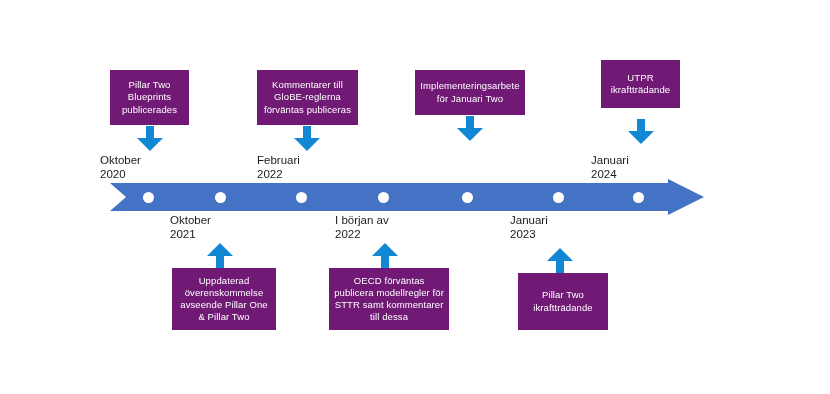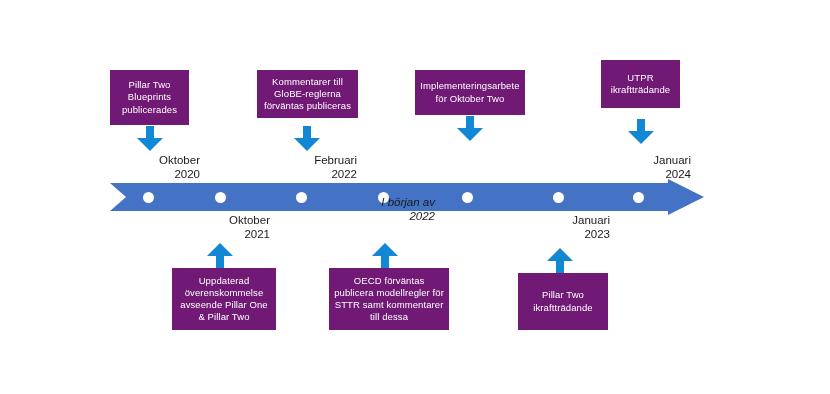--- a/index.html
+++ b/index.html
@@ -60,21 +60,21 @@
     border-right: 13px solid transparent;
   }
   .connector.down .stem { top: 0; height: 12px; }
   .connector.down .head { top: 12px; border-top: 13px solid #1287D4; }
   .connector.up .head { top: 0; border-bottom: 13px solid #1287D4; }
   .connector.up .stem { top: 13px; height: 12px; }
 
   
   .date-caption {
     position: absolute;
-    text-align: right;
+    text-align: left;
     color: #1a1a1a;
     font-size: 11.5px;
     line-height: 1.22;
     white-space: pre-line;
   }
 
   
   .axis-wrap {
     position: absolute;
     left: 110px;
@@ -120,35 +120,35 @@
 Blueprints
 publicerades</span>
   </div>
   <div class="connector down" style="left:137px; top:126px; height:25px;">
     <div class="stem"></div>
     <div class="head"></div>
   </div>
   <div class="date-caption" style="left:100px; top:153px; width:100px;">Oktober
 2020</div>
 
-  <div class="event-box" style="left:257px; top:70px; width:101px; height:48px;">
+  <div class="event-box" style="left:257px; top:70px; width:101px; height:55px;">
     <span class="box-text">Kommentarer till
 GloBE-reglerna
 förväntas publiceras</span>
   </div>
   <div class="connector down" style="left:294px; top:126px; height:25px;">
     <div class="stem"></div>
     <div class="head"></div>
   </div>
   <div class="date-caption" style="left:257px; top:153px; width:100px;">Februari
 2022</div>
 
   <div class="event-box" style="left:415px; top:70px; width:110px; height:45px;">
     <span class="box-text">Implementeringsarbete
-för Oktober Two</span>
+för Januari Two</span>
   </div>
   <div class="connector down" style="left:457px; top:116px; height:25px;">
     <div class="stem"></div>
     <div class="head"></div>
   </div>
 
   <div class="event-box" style="left:601px; top:60px; width:79px; height:48px;">
     <span class="box-text">UTPR
 ikraftträdande</span>
   </div>
@@ -177,21 +177,21 @@
     <div class="head"></div>
     <div class="stem"></div>
   </div>
   <div class="event-box" style="left:172px; top:268px; width:104px; height:62px;">
     <span class="box-text">Uppdaterad
 överenskommelse
 avseende Pillar One
 &amp; Pillar Two</span>
   </div>
 
-  <div class="date-caption" style="left:335px; top:195px; width:100px;font-style:italic;">I början av
+  <div class="date-caption" style="left:335px; top:213px; width:100px;">I början av
 2022</div>
   <div class="connector up" style="left:372px; top:243px; height:25px;">
     <div class="head"></div>
     <div class="stem"></div>
   </div>
   <div class="event-box" style="left:329px; top:268px; width:120px; height:62px;justify-content:flex-end;">
     <span class="box-text">OECD förväntas
 publicera modellregler  för
 STTR  samt kommentarer
 till dessa</span>

